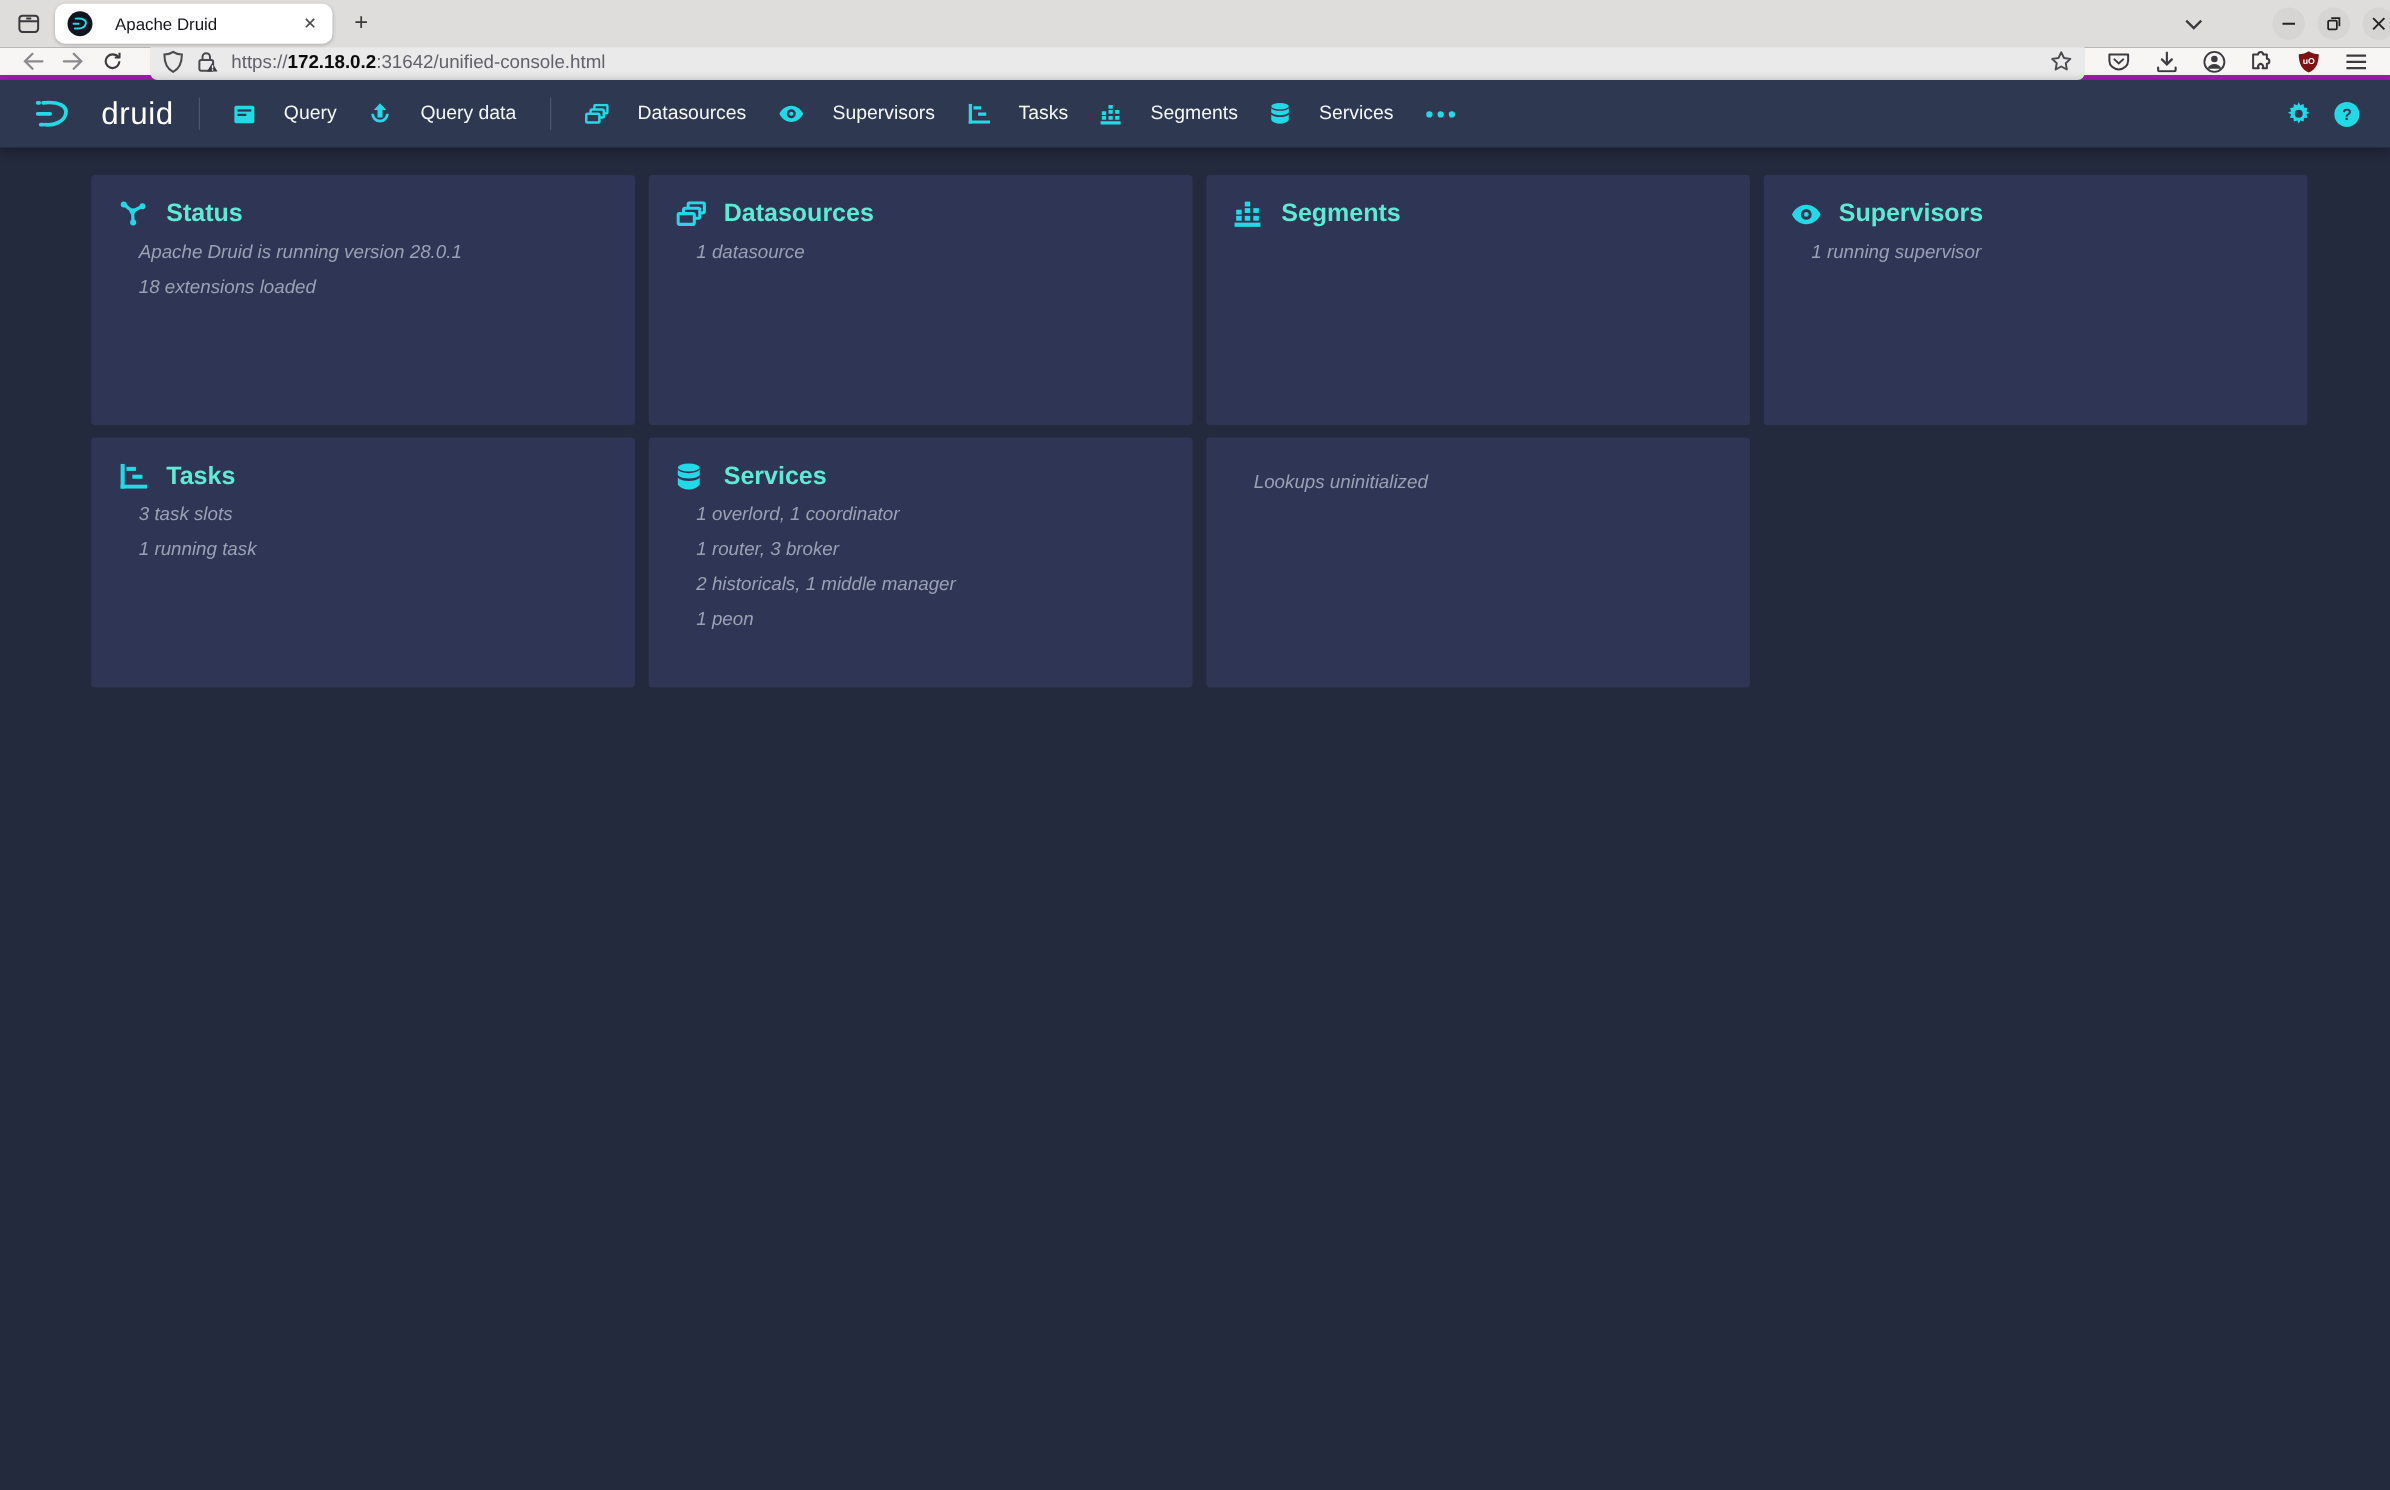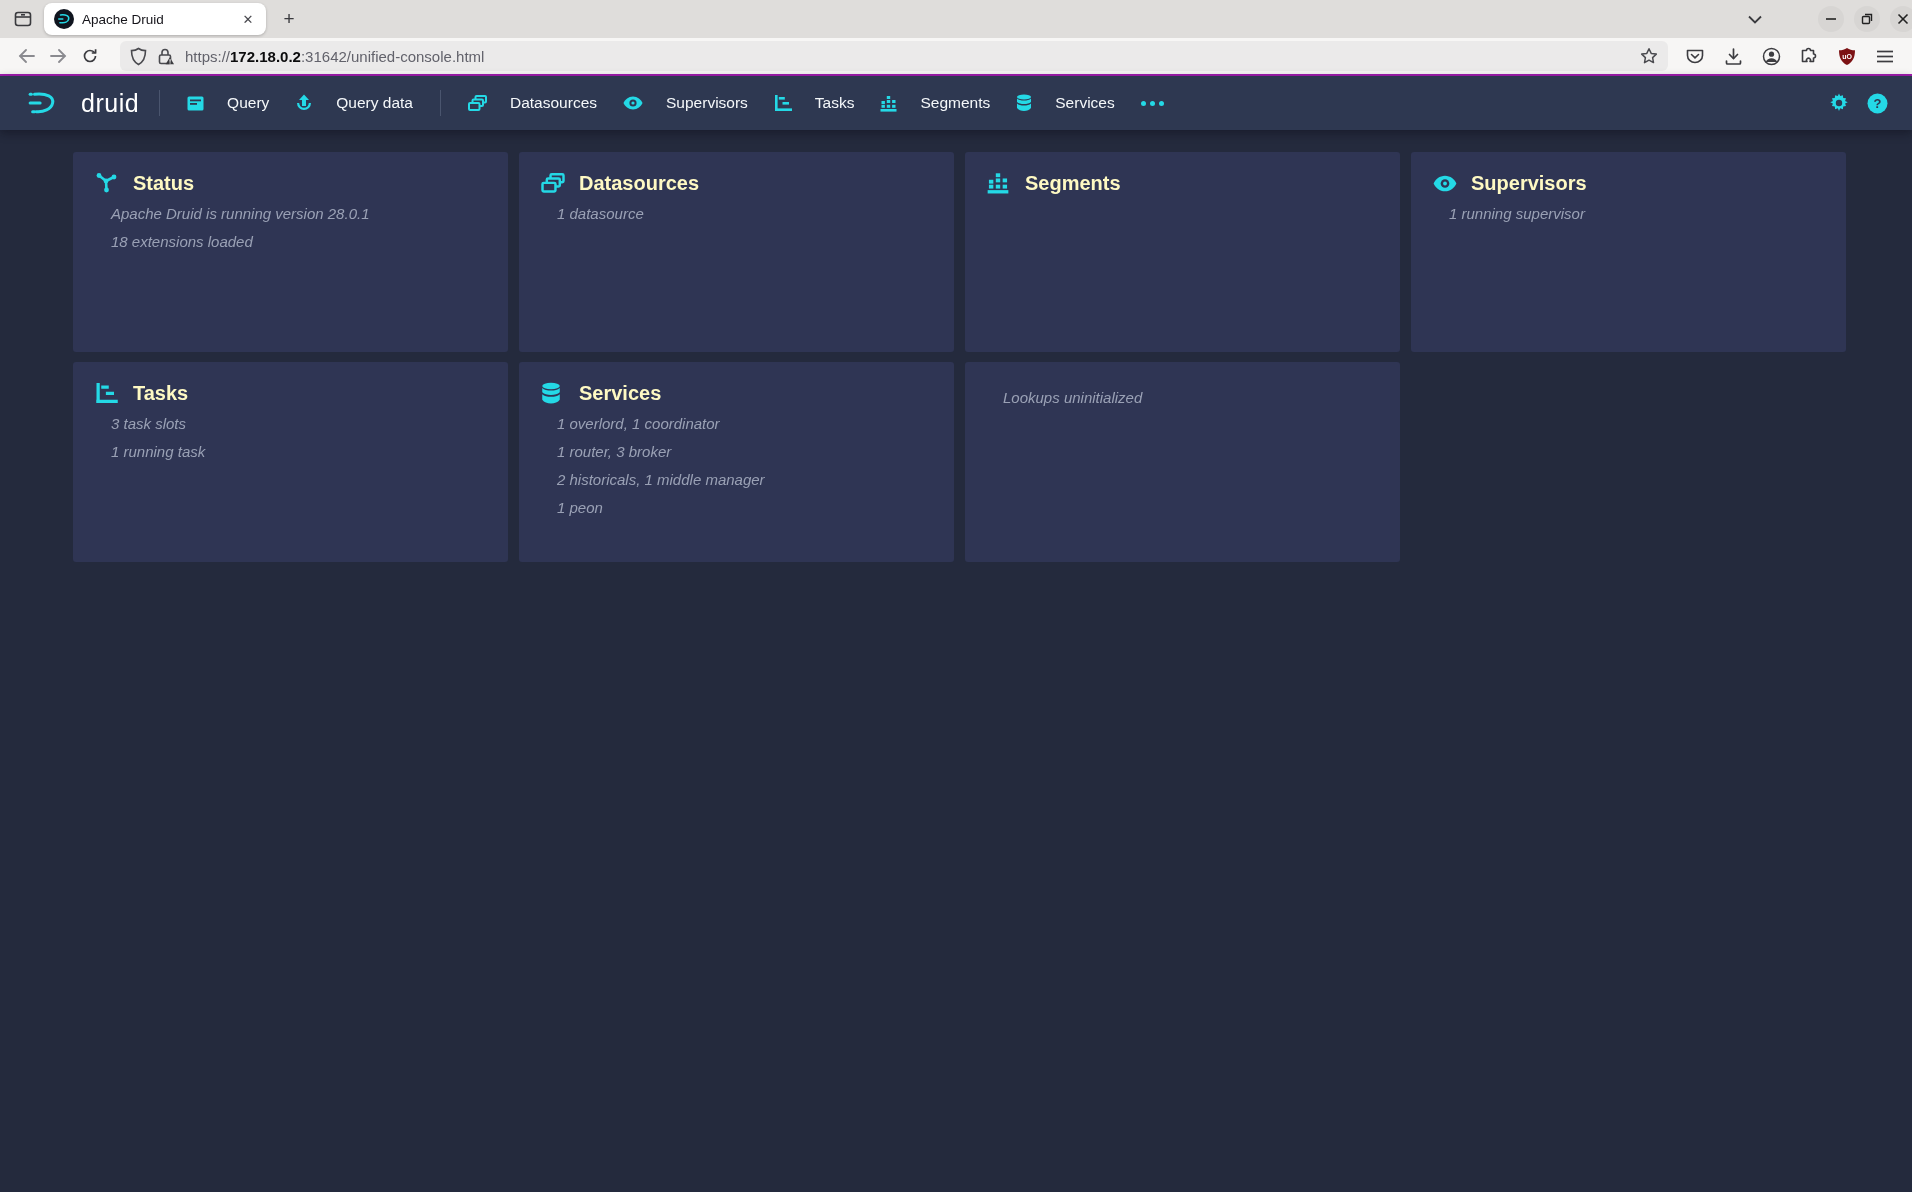--- a/index.html
+++ b/index.html
@@ -2,31 +2,31 @@
 <html><head>
 <meta charset="utf-8">
 <style>
   * { margin:0; padding:0; box-sizing:border-box; }
   html,body { width:1912px; height:1192px; overflow:hidden; }
   body { font-family:"Liberation Sans","DejaVu Sans",sans-serif; background:#242a3d; }
 
   
   .titlebar { height:38px; background:#dfdddb; display:flex; align-items:center; position:relative; }
   .ffview-btn { width:30px; height:28px; margin-left:8px; display:flex; align-items:center; justify-content:center; border-radius:4px; }
-  .tab { margin-left:6px; width:222px; height:32px; background:#ffffff; border-radius:8px; box-shadow:0 1px 3px rgba(0,0,0,.22); display:flex; align-items:center; padding:0 8px 0 10px; }
+  .tab { margin-left:6px; width:222px; height:32px; background:#ffffff; border-radius:8px; box-shadow:0 1px 3px rgba(0,0,0,.22); display:flex; align-items:center; padding:0 8px 0 10px;gap:10px; }
   .tab-favicon { width:20px; height:20px; border-radius:50%; background:#10151f; display:flex; align-items:center; justify-content:center; flex:none; }
   .tab-title { flex:1; margin-left:8px; font-size:13.5px; color:#15141a; white-space:nowrap; overflow:hidden; }
   .tab-close { width:20px; height:20px; display:flex; align-items:center; justify-content:center; border-radius:4px; color:#4a4a4f; font-size:13px; }
   .newtab-btn { width:30px; height:28px; margin-left:8px; display:flex; align-items:center; justify-content:center; font-size:19px; color:#3a3a3e; border-radius:4px; }
   .titlebar-right { position:absolute; right:0; top:0; height:38px; display:flex; align-items:center; }
   .tablist-btn { width:30px; height:28px; display:flex; align-items:center; justify-content:center; margin-right:48px; }
   .winbtn { width:26px; height:26px; border-radius:50%; background:#d7d5d3; display:flex; align-items:center; justify-content:center; margin-right:10px; color:#222; }
   .winbtn:last-child { margin-right:-4px; }
 
-  .toolbar { height:38px; background:#f7f6f5; border-bottom:2px solid #a21caf; display:flex; align-items:center; padding:0 10px; }
+  .toolbar { height:26px; background:#f7f6f5; border-bottom:4px solid #a21caf; display:flex; align-items:center; padding:0 10px; }
   .navbtn { width:32px; height:30px; display:flex; align-items:center; justify-content:center; border-radius:4px; }
   .urlbar { flex:1; height:30px; margin:0 12px 0 14px; background:#ebeaea; border-radius:6px; display:flex; align-items:center; padding:0 10px; }
   .url-text { flex:1; margin-left:10px; font-size:15px; white-space:nowrap; overflow:hidden; color:#62626b; }
   .url-text .host { color:#0c0c0d; font-weight:700; }
   .action-icons { display:flex; align-items:center; gap:8px; margin-right:2px; }
   .action-btn { width:30px; height:30px; display:flex; align-items:center; justify-content:center; border-radius:4px; }
 
   
   .navbar { height:54px; background:#2e3851; display:flex; align-items:center; padding:0 16px; box-shadow:0 3px 9px rgba(10,12,22,.45); position:relative; z-index:5; }
   .brand { display:flex; align-items:center; gap:19px; padding:0 6px; }
@@ -37,21 +37,21 @@
   .nav-more i { width:5px; height:5px; border-radius:50%; background:#24d9e6; display:block; }
   .nav-spacer { flex:1; }
   .nav-right-btn { width:38px; height:54px; display:flex; align-items:center; justify-content:center; }
 
   
   .content { height:1058px; background:#242a3d; padding:22px 66px 0 73px; }
   .card-grid { display:grid; grid-template-columns:repeat(4,435px); grid-auto-rows:200px; gap:10px 11px; }
   .card { background:#2f3554; border-radius:3px; padding:18px 22px; cursor:pointer; }
   .card-header { display:flex; align-items:center; gap:8px; height:26px; }
   .card-icon { width:30px; display:flex; align-items:center; }
-  .card-title { color:#fef9c3; font-size:20px; font-weight:700; }
+  .card-title { color:#5eead4; font-size:20px; font-weight:700; }
   .card-lines { margin-left:16px; margin-top:3px;font-style:italic; }
   .card-line { color:#9aa1b5; font-size:15px; line-height:20px; margin-top:8px; }
 
   svg { display:block; }
 </style>
 </head>
 <body>
 
 <div class="titlebar">
   <div class="ffview-btn">

